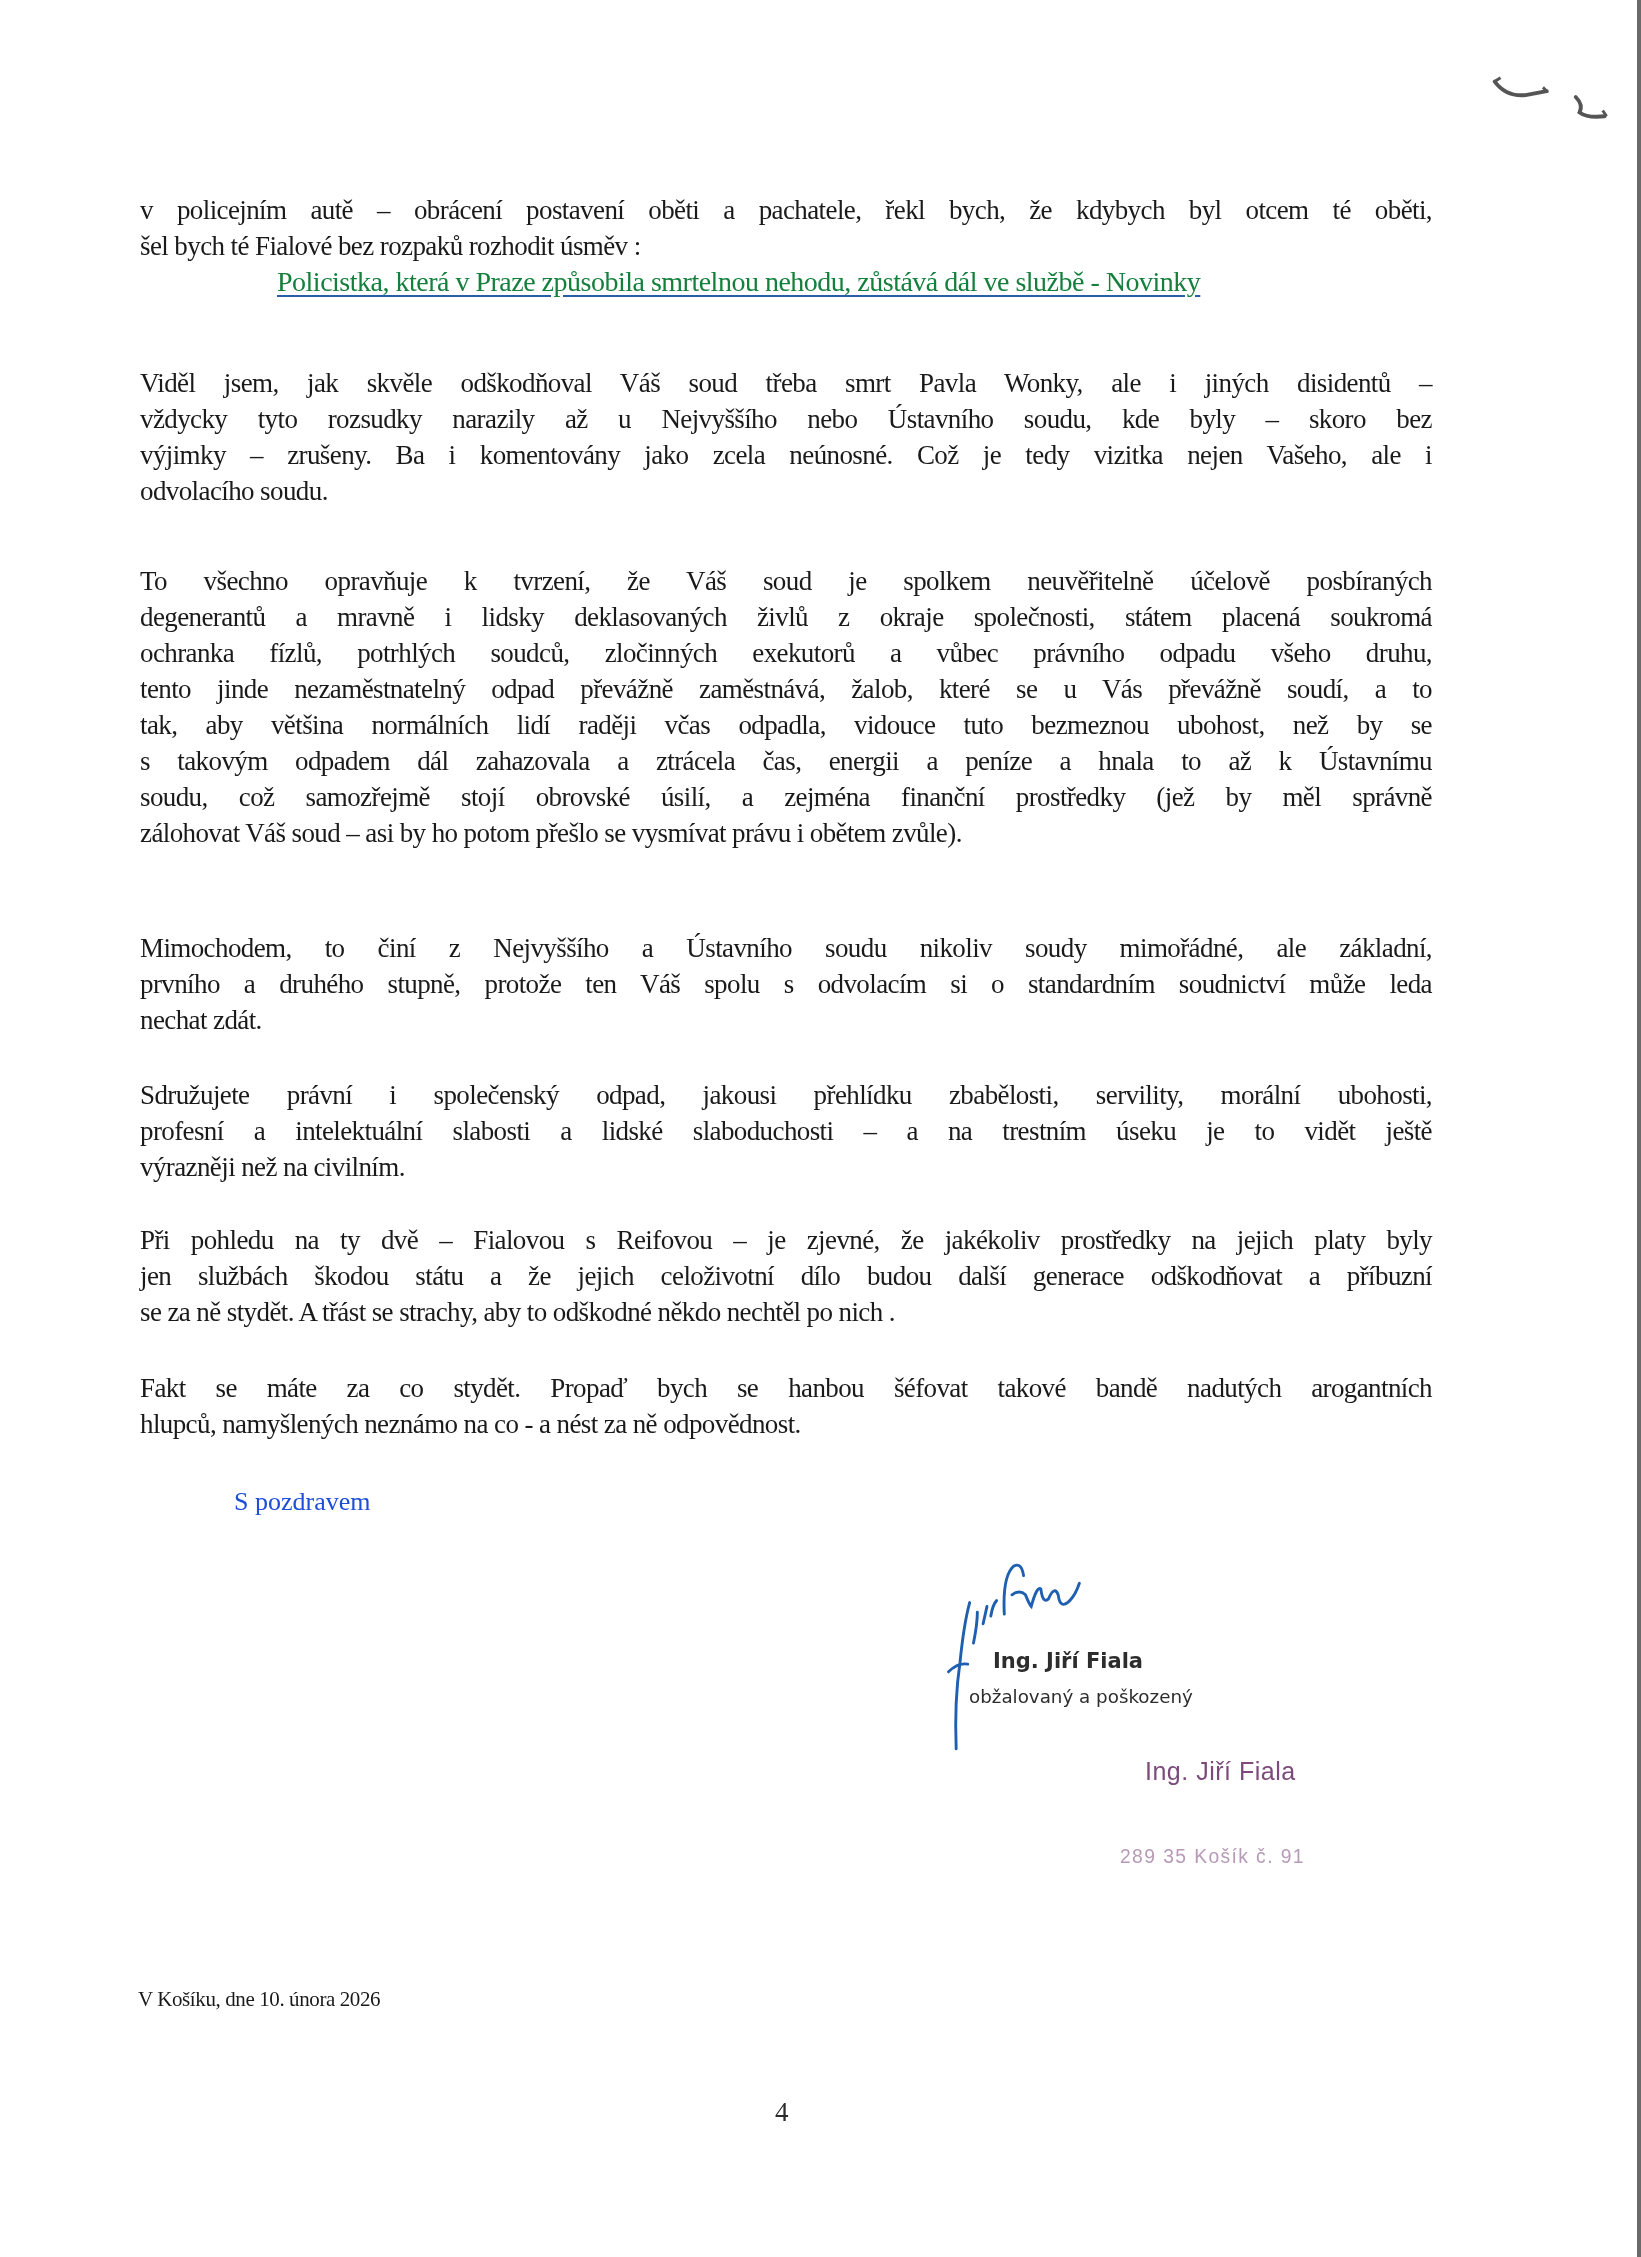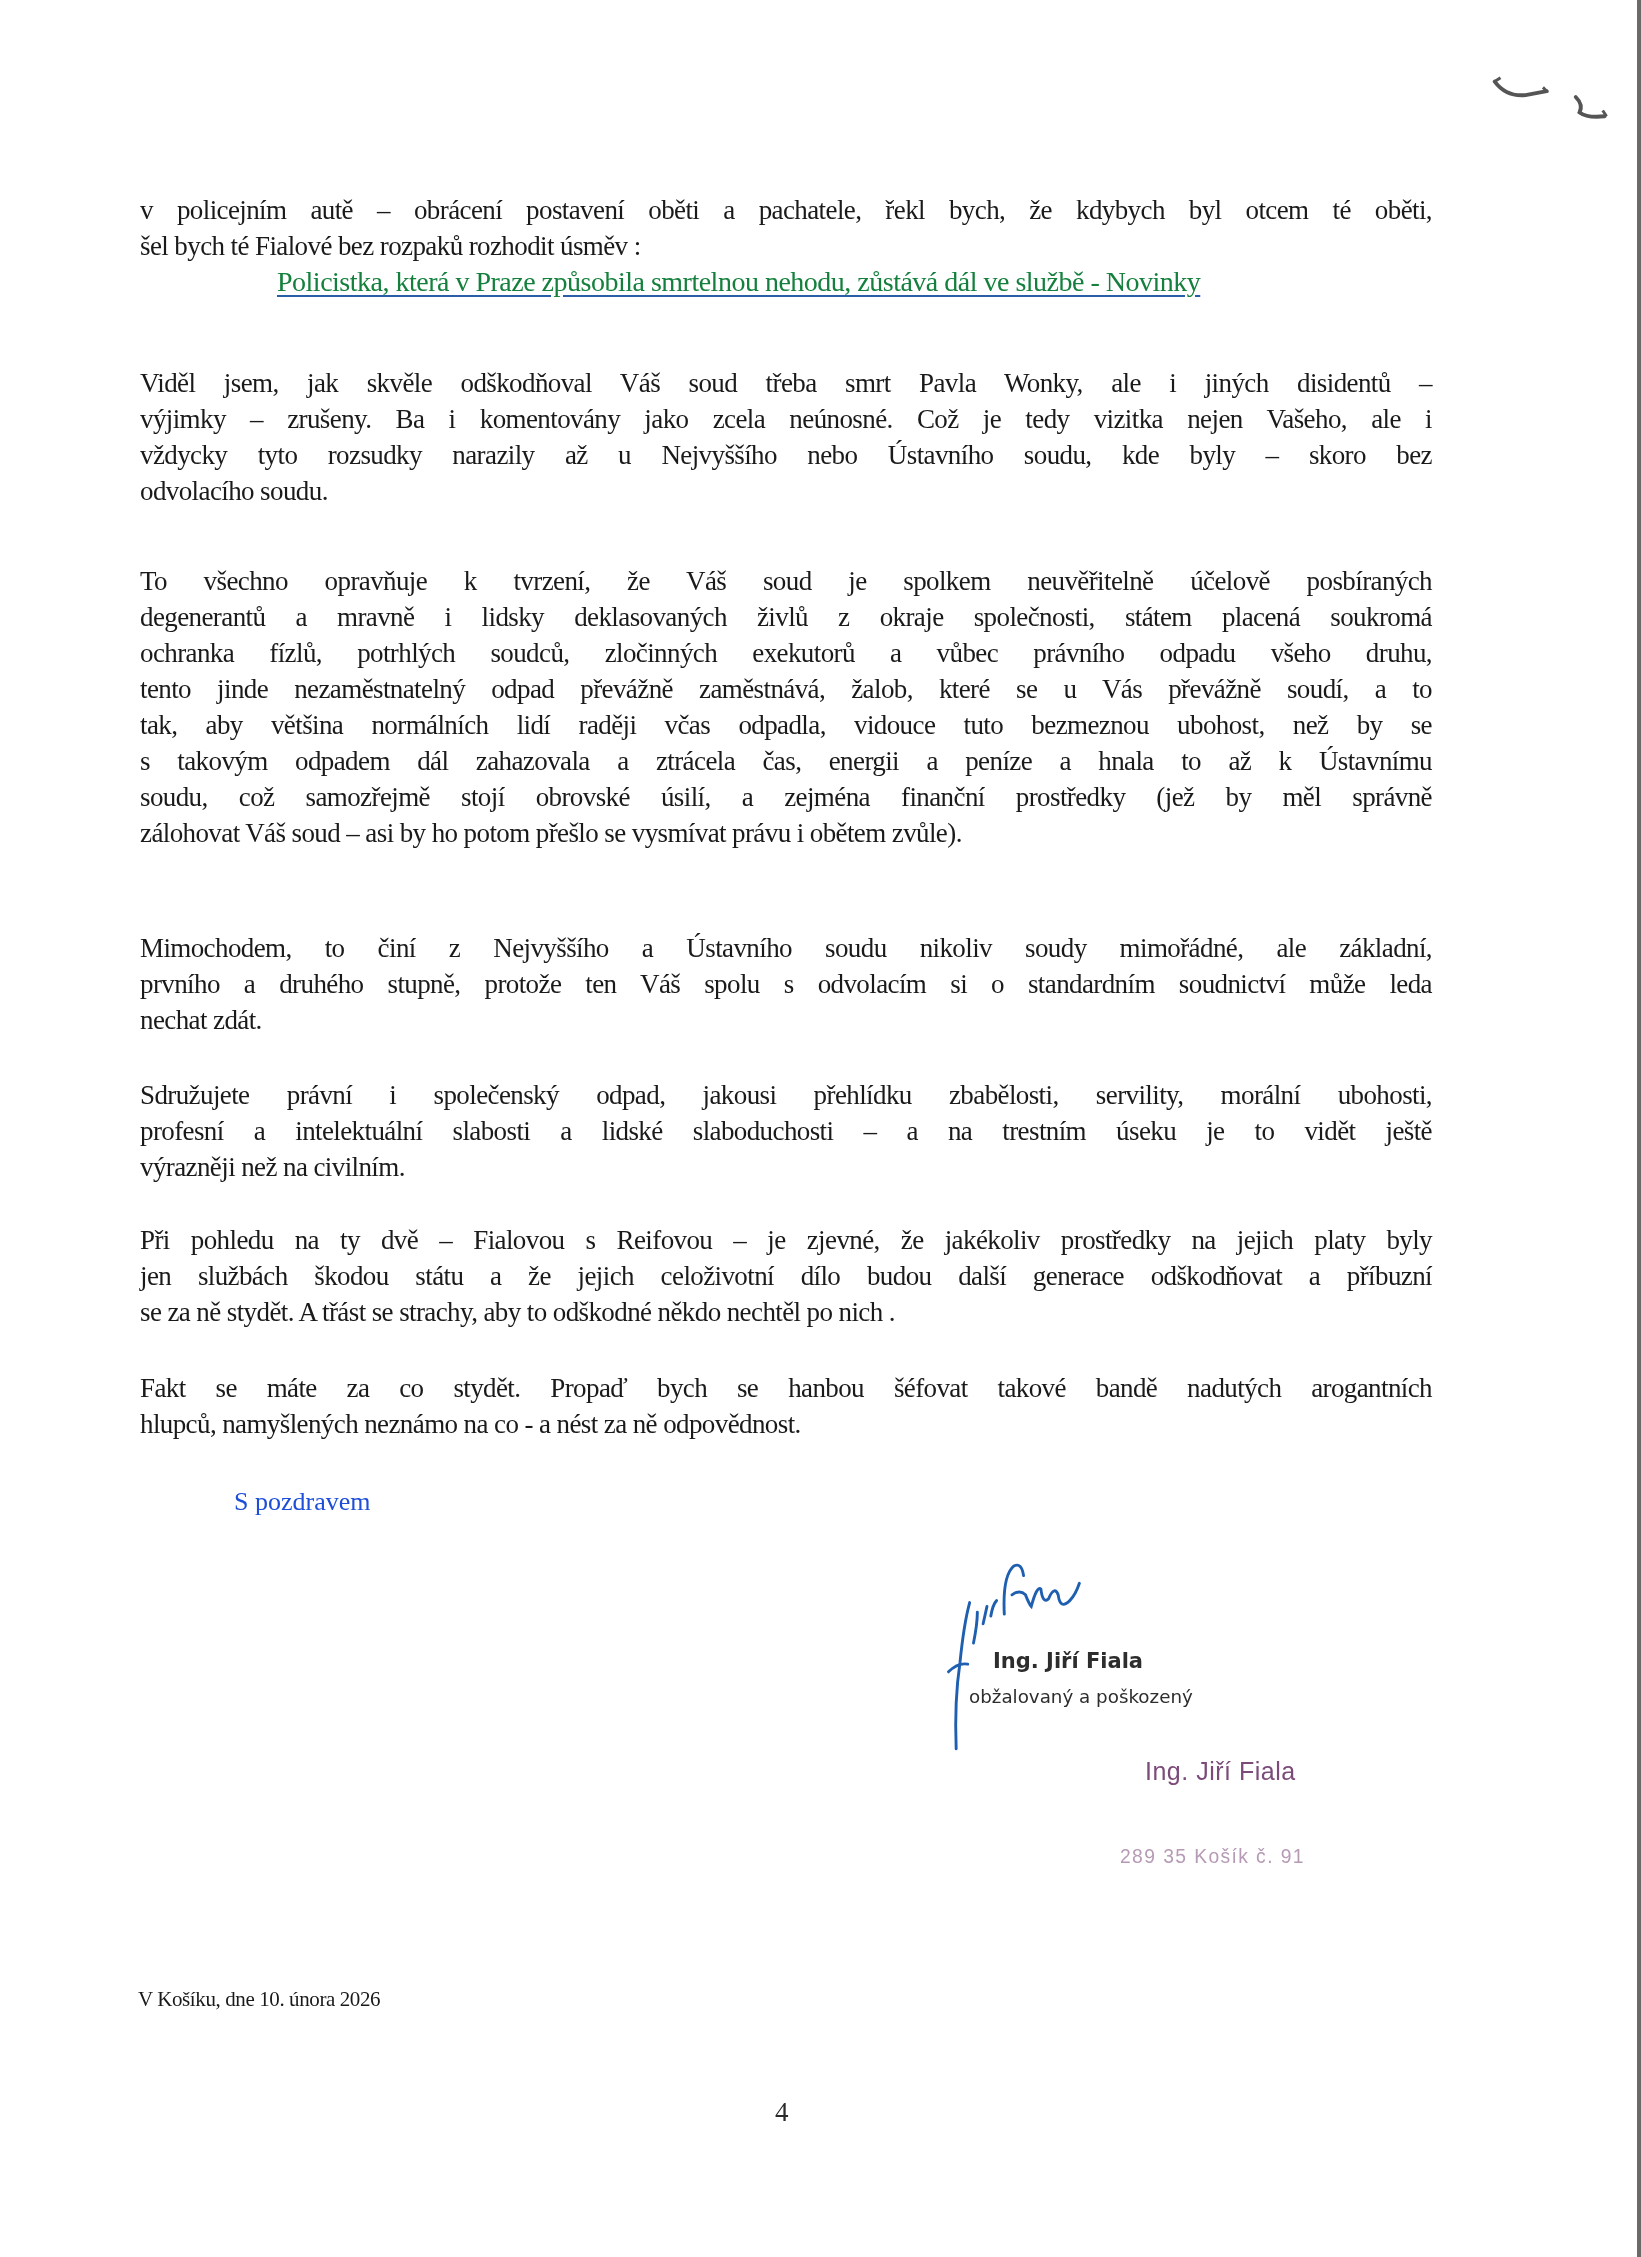--- a/index.html
+++ b/index.html
@@ -81,22 +81,22 @@
 
   <div class="body-text" style="top:162px;">
     <span class="line">v policejním autě – obrácení postavení oběti a pachatele, řekl bych, že kdybych byl otcem té oběti,</span>
     <span class="line last">šel bych té Fialové bez rozpaků rozhodit úsměv :</span>
   </div>
 
   <a class="link-line">Policistka, která v Praze způsobila smrtelnou nehodu, zůstává dál ve službě - Novinky</a>
 
   <div class="body-text" style="top:335px;">
     <span class="line">Viděl jsem, jak skvěle odškodňoval Váš soud třeba smrt Pavla Wonky, ale i jiných disidentů –</span>
+    <span class="line">vždycky tyto rozsudky narazily až u Nejvyššího nebo Ústavního soudu, kde byly – skoro bez</span>
     <span class="line">výjimky – zrušeny. Ba i komentovány jako zcela neúnosné. Což je tedy vizitka nejen Vašeho, ale i</span>
-    <span class="line">vždycky tyto rozsudky narazily až u Nejvyššího nebo Ústavního soudu, kde byly – skoro bez</span>
     <span class="line last">odvolacího soudu.</span>
   </div>
 
   <div class="body-text" style="top:533px;">
     <span class="line">To všechno opravňuje k tvrzení, že Váš soud je spolkem neuvěřitelně účelově posbíraných</span>
     <span class="line">degenerantů a mravně i lidsky deklasovaných živlů z okraje společnosti, státem placená soukromá</span>
     <span class="line">ochranka fízlů, potrhlých soudců, zločinných exekutorů a vůbec právního odpadu všeho druhu,</span>
     <span class="line">tento jinde nezaměstnatelný odpad převážně zaměstnává, žalob,  které se u Vás převážně soudí, a to</span>
     <span class="line">tak,  aby většina normálních lidí raději včas odpadla, vidouce tuto bezmeznou ubohost,  než by se</span>
     <span class="line">s takovým odpadem dál zahazovala a ztrácela čas, energii a peníze a hnala to až k Ústavnímu</span>

